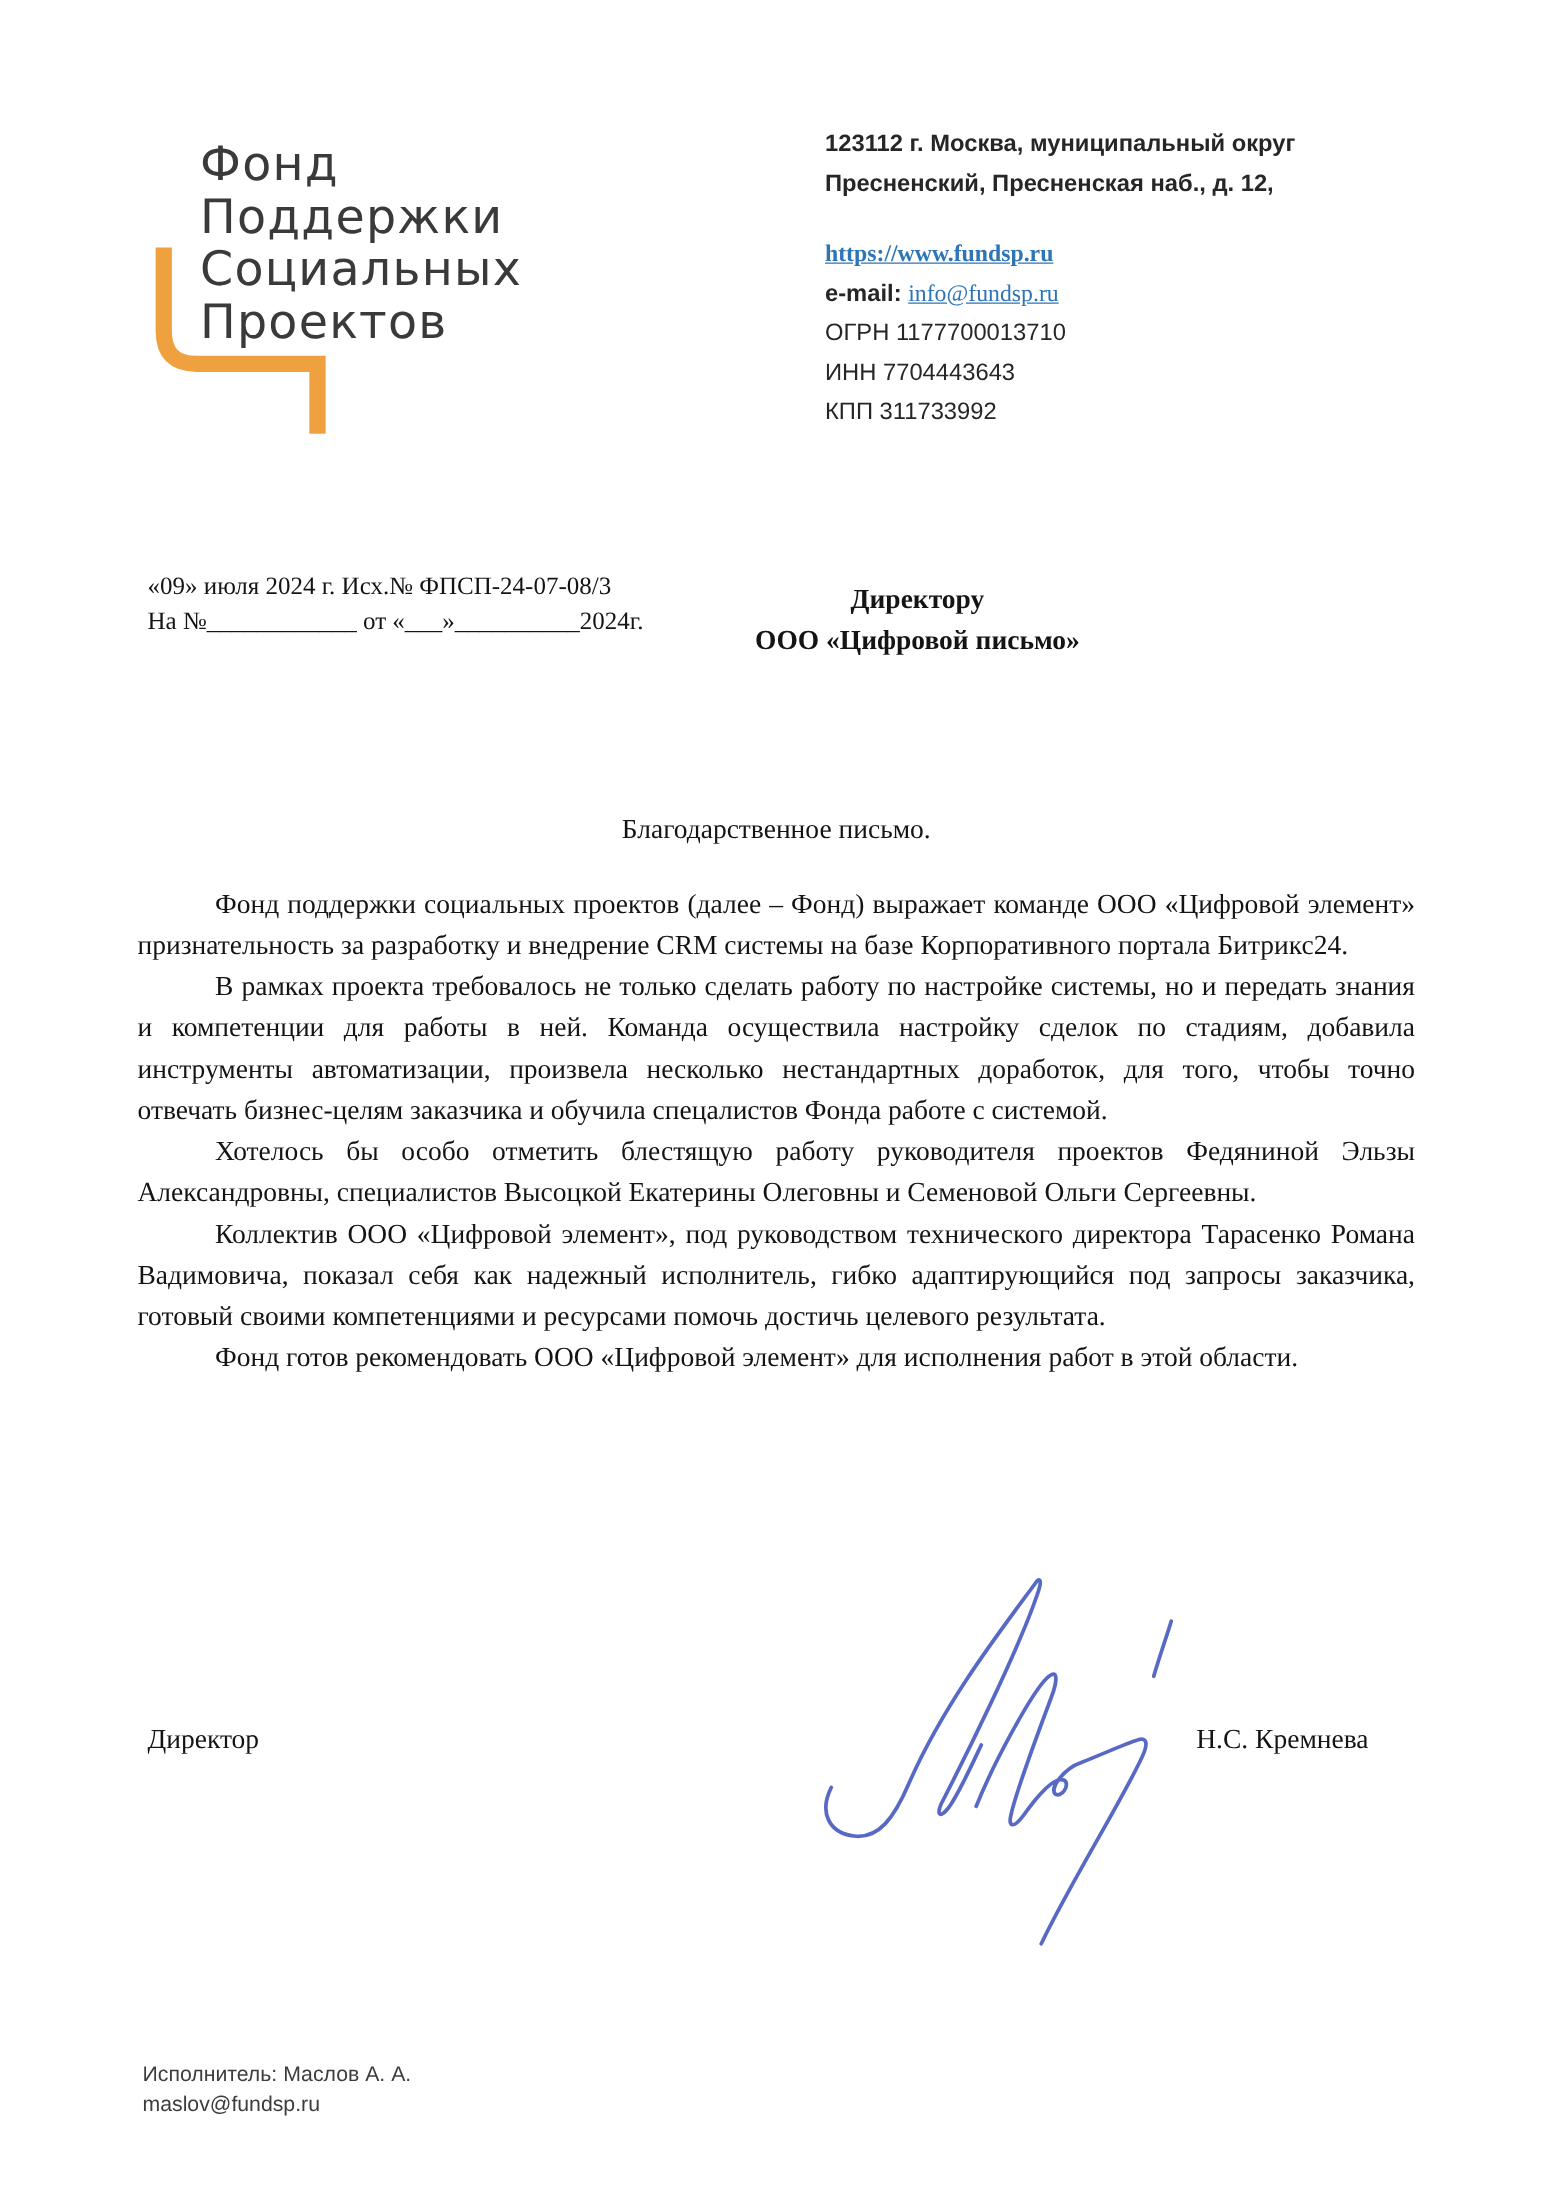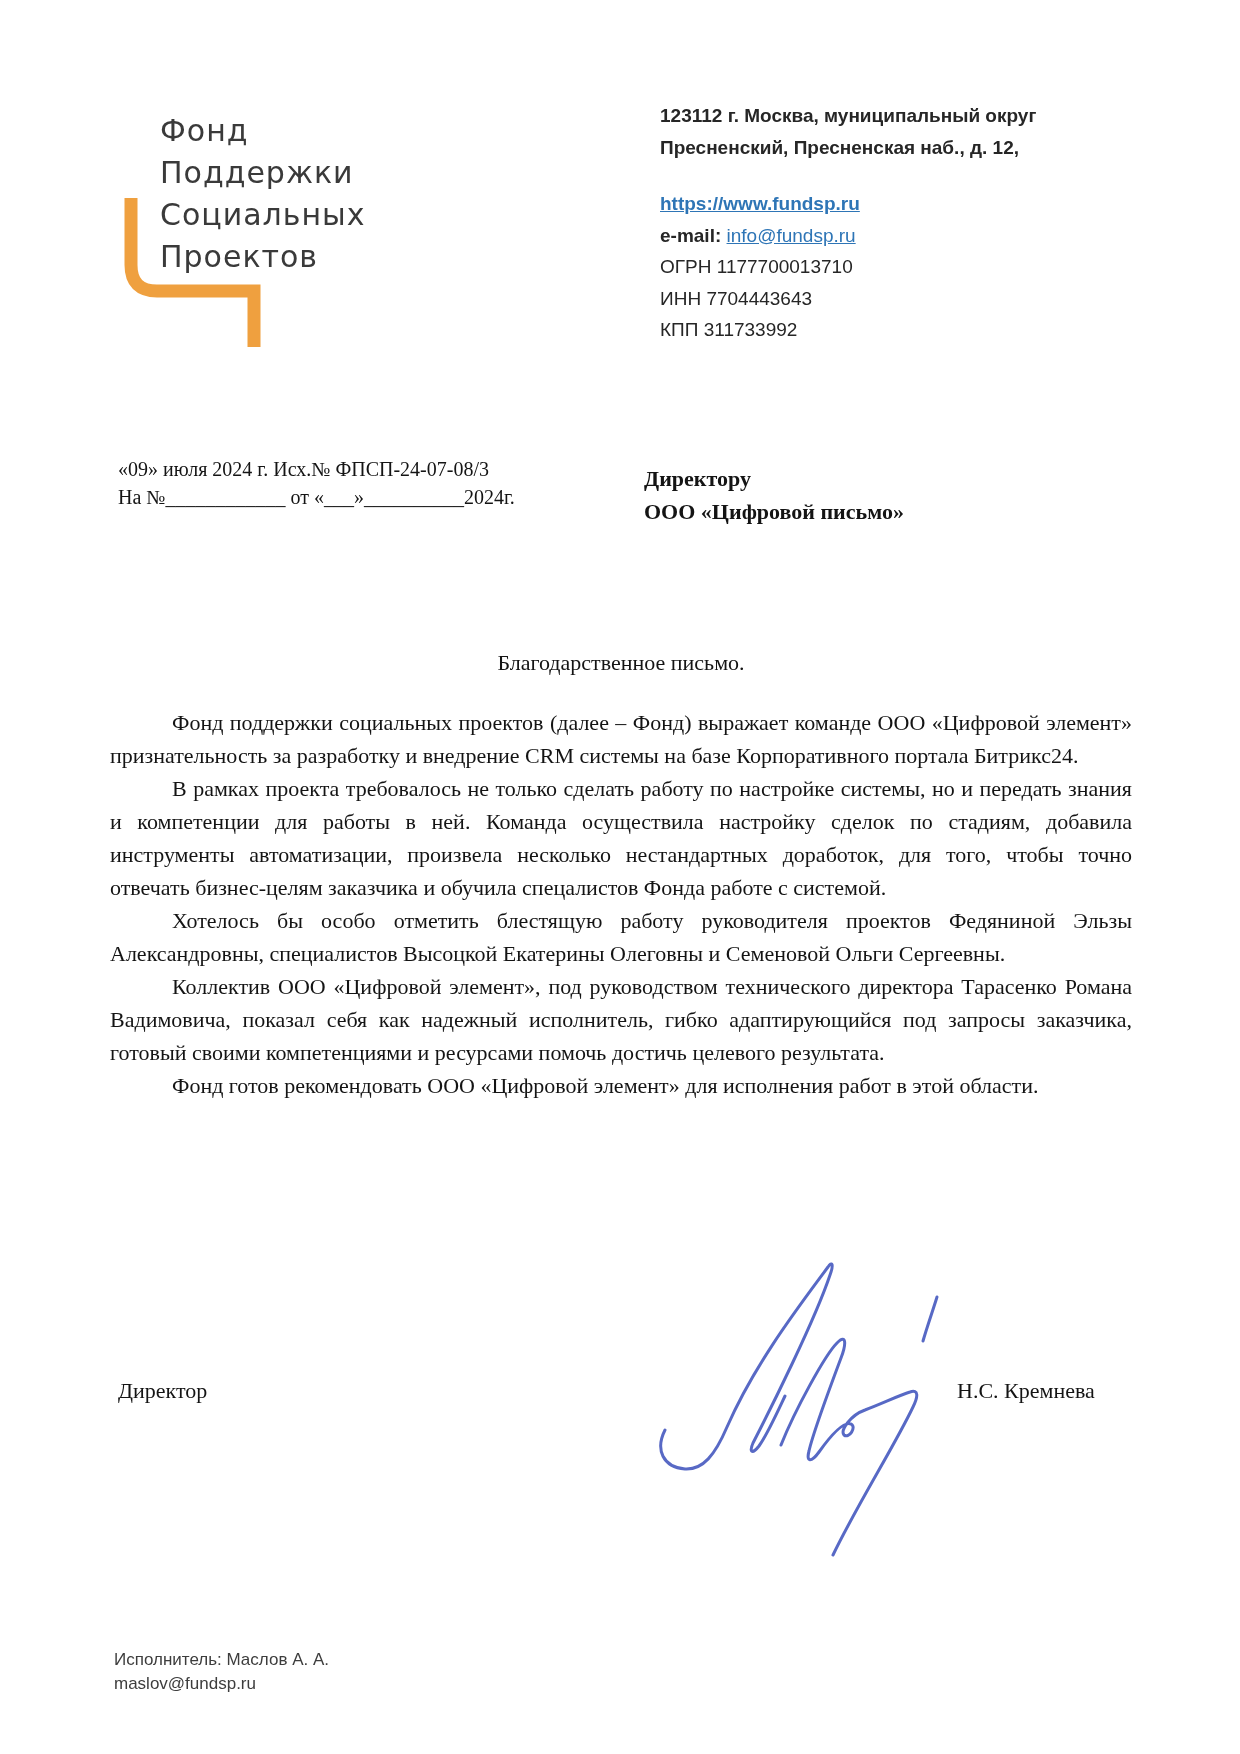--- a/index.html
+++ b/index.html
@@ -4,41 +4,41 @@
 <style>
   html,body{margin:0;padding:0;}
   body{
     width:1240px;height:1754px;position:relative;background:#ffffff;
     font-family:"Liberation Serif", serif;color:#1b1b1b;overflow:hidden;
   }
   
   .logo-mark{position:absolute;left:118px;top:195px;}
   .logo-text{
     position:absolute;left:160px;top:110px;
-    font-family:"DejaVu Sans", sans-serif;font-size:30px;line-height:42px;
+    font-family:"DejaVu Sans", sans-serif;font-size:38px;line-height:42px;
     letter-spacing:1px;color:#3a3a3a;
   }
   
   .addr{
     position:absolute;left:660px;top:100px;width:450px;
     font-family:"Liberation Sans", sans-serif;font-size:19px;line-height:31.5px;
     color:#262626;font-weight:bold;
   }
   .addr .spacer{height:25px;}
   .addr .plain{font-weight:normal;}
-  .link{color:#2E75B6;text-decoration:underline;}
+  .link{color:#2E75B6;text-decoration:underline;font-family:Liberation Serif, serif;}
   
   .ref{
     position:absolute;left:118px;top:455px;
     font-size:20px;line-height:28px;color:#141414;
   }
   
   .recipient{
-    position:absolute;left:644px;top:462px;
-    font-size:22px;line-height:33px;font-weight:bold;color:#141414;
+    position:absolute;left:604px;top:462px;
+    font-size:22px;line-height:33px;font-weight:bold;color:#141414;text-align:center;
   }
   
   .title{
     position:absolute;left:110px;top:650px;width:1022px;
     text-align:center;font-size:22px;color:#141414;
   }
   
   .body-text{
     position:absolute;left:110px;top:706px;width:1022px;
     font-size:22px;line-height:33px;text-align:justify;color:#141414;

